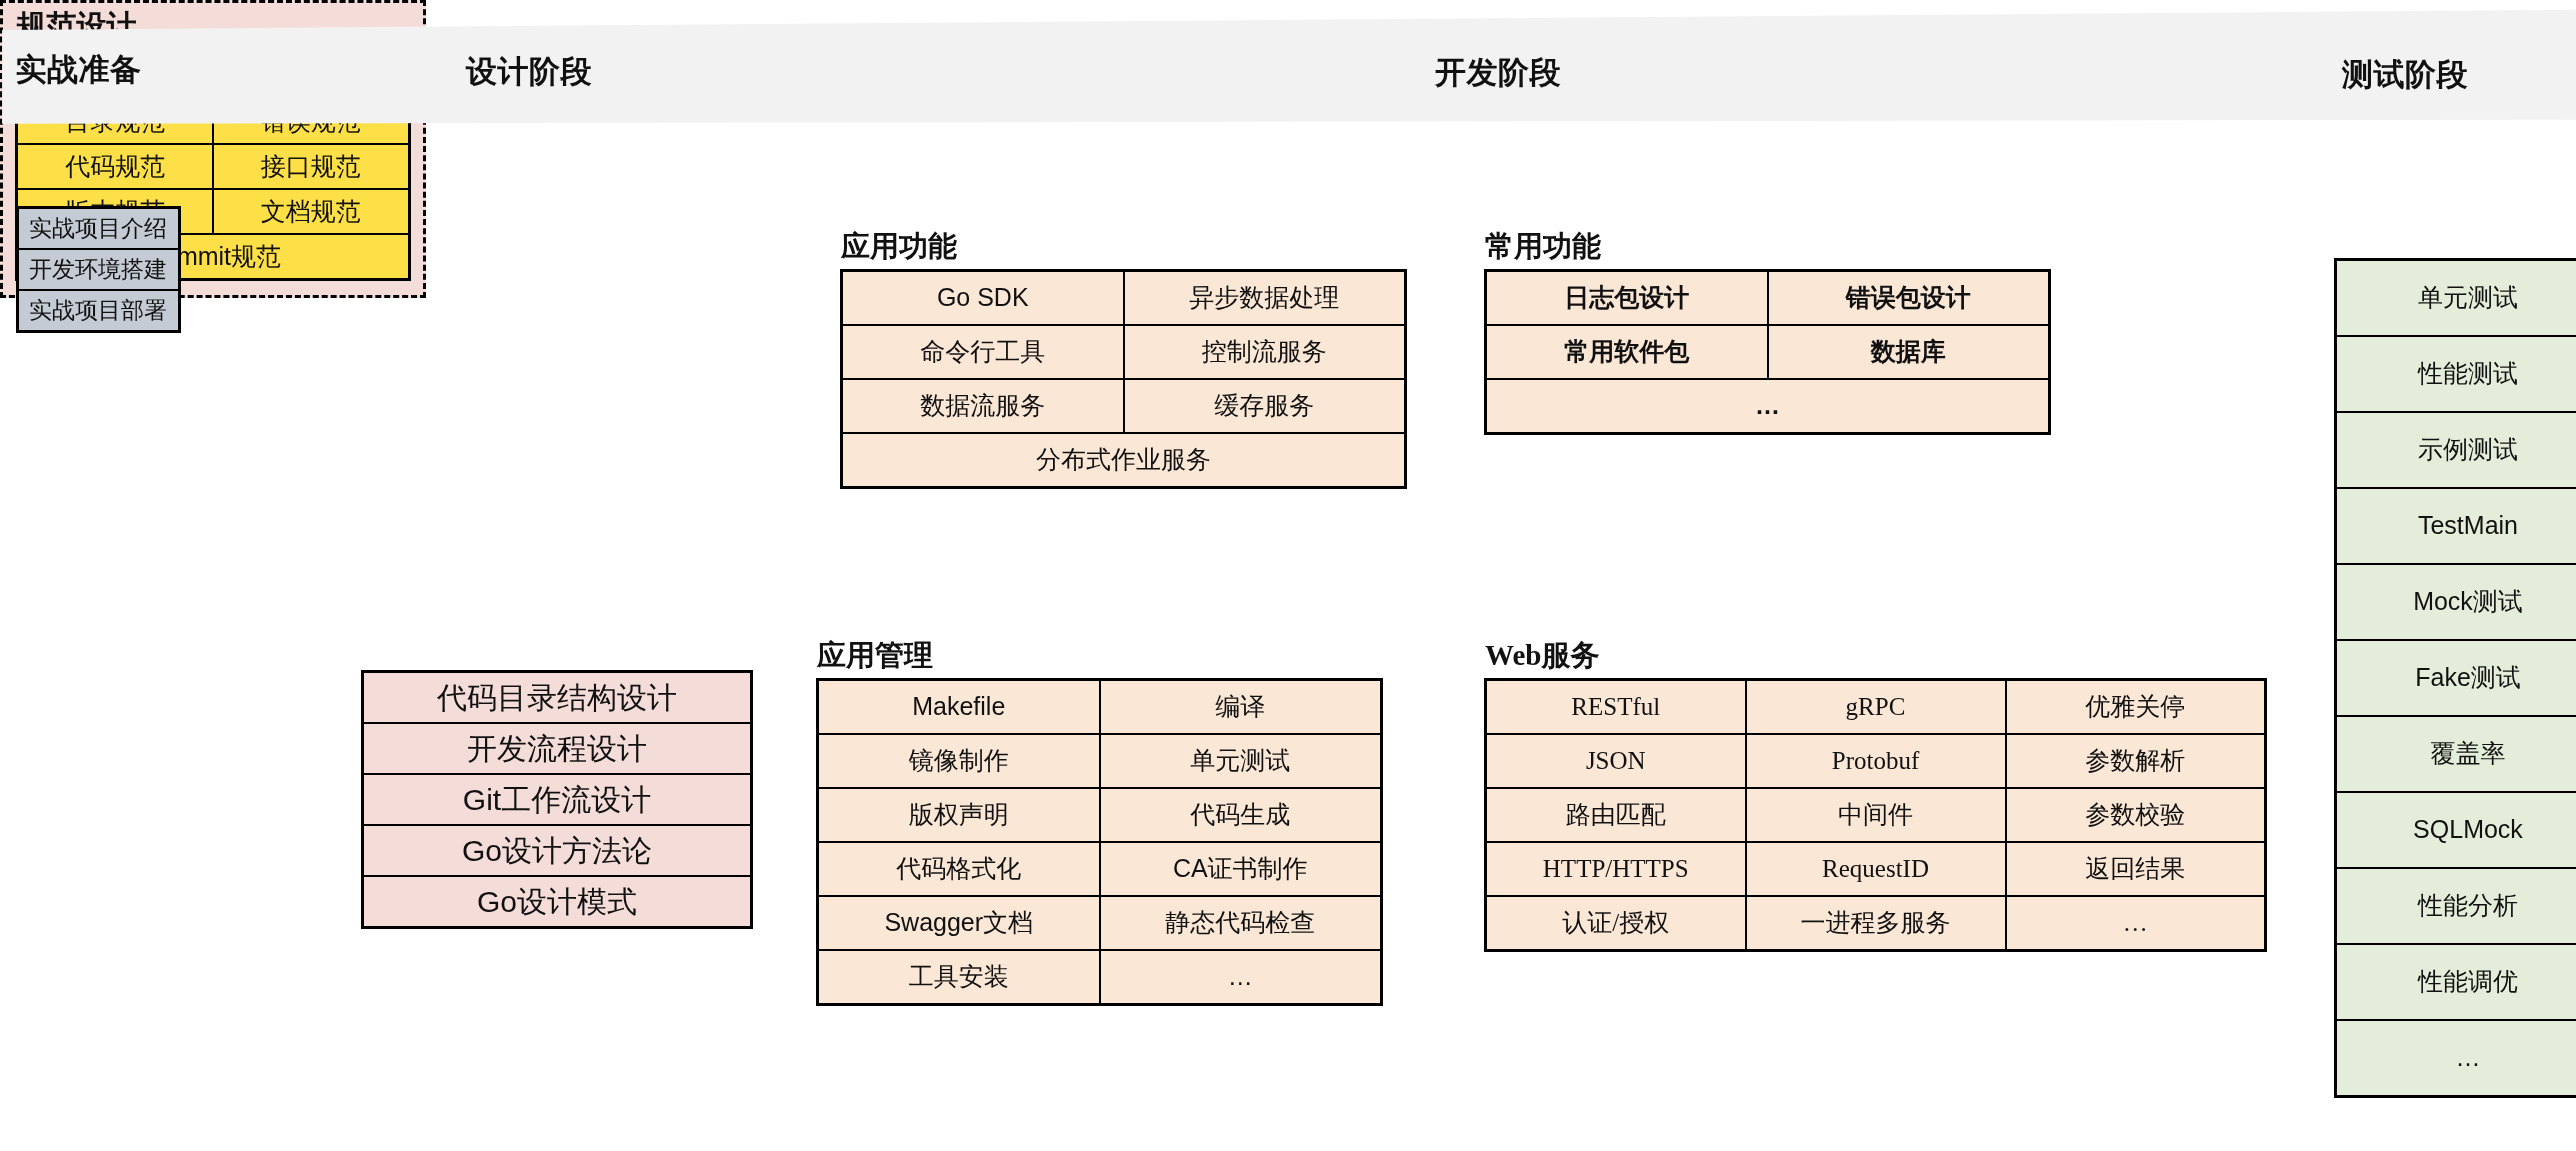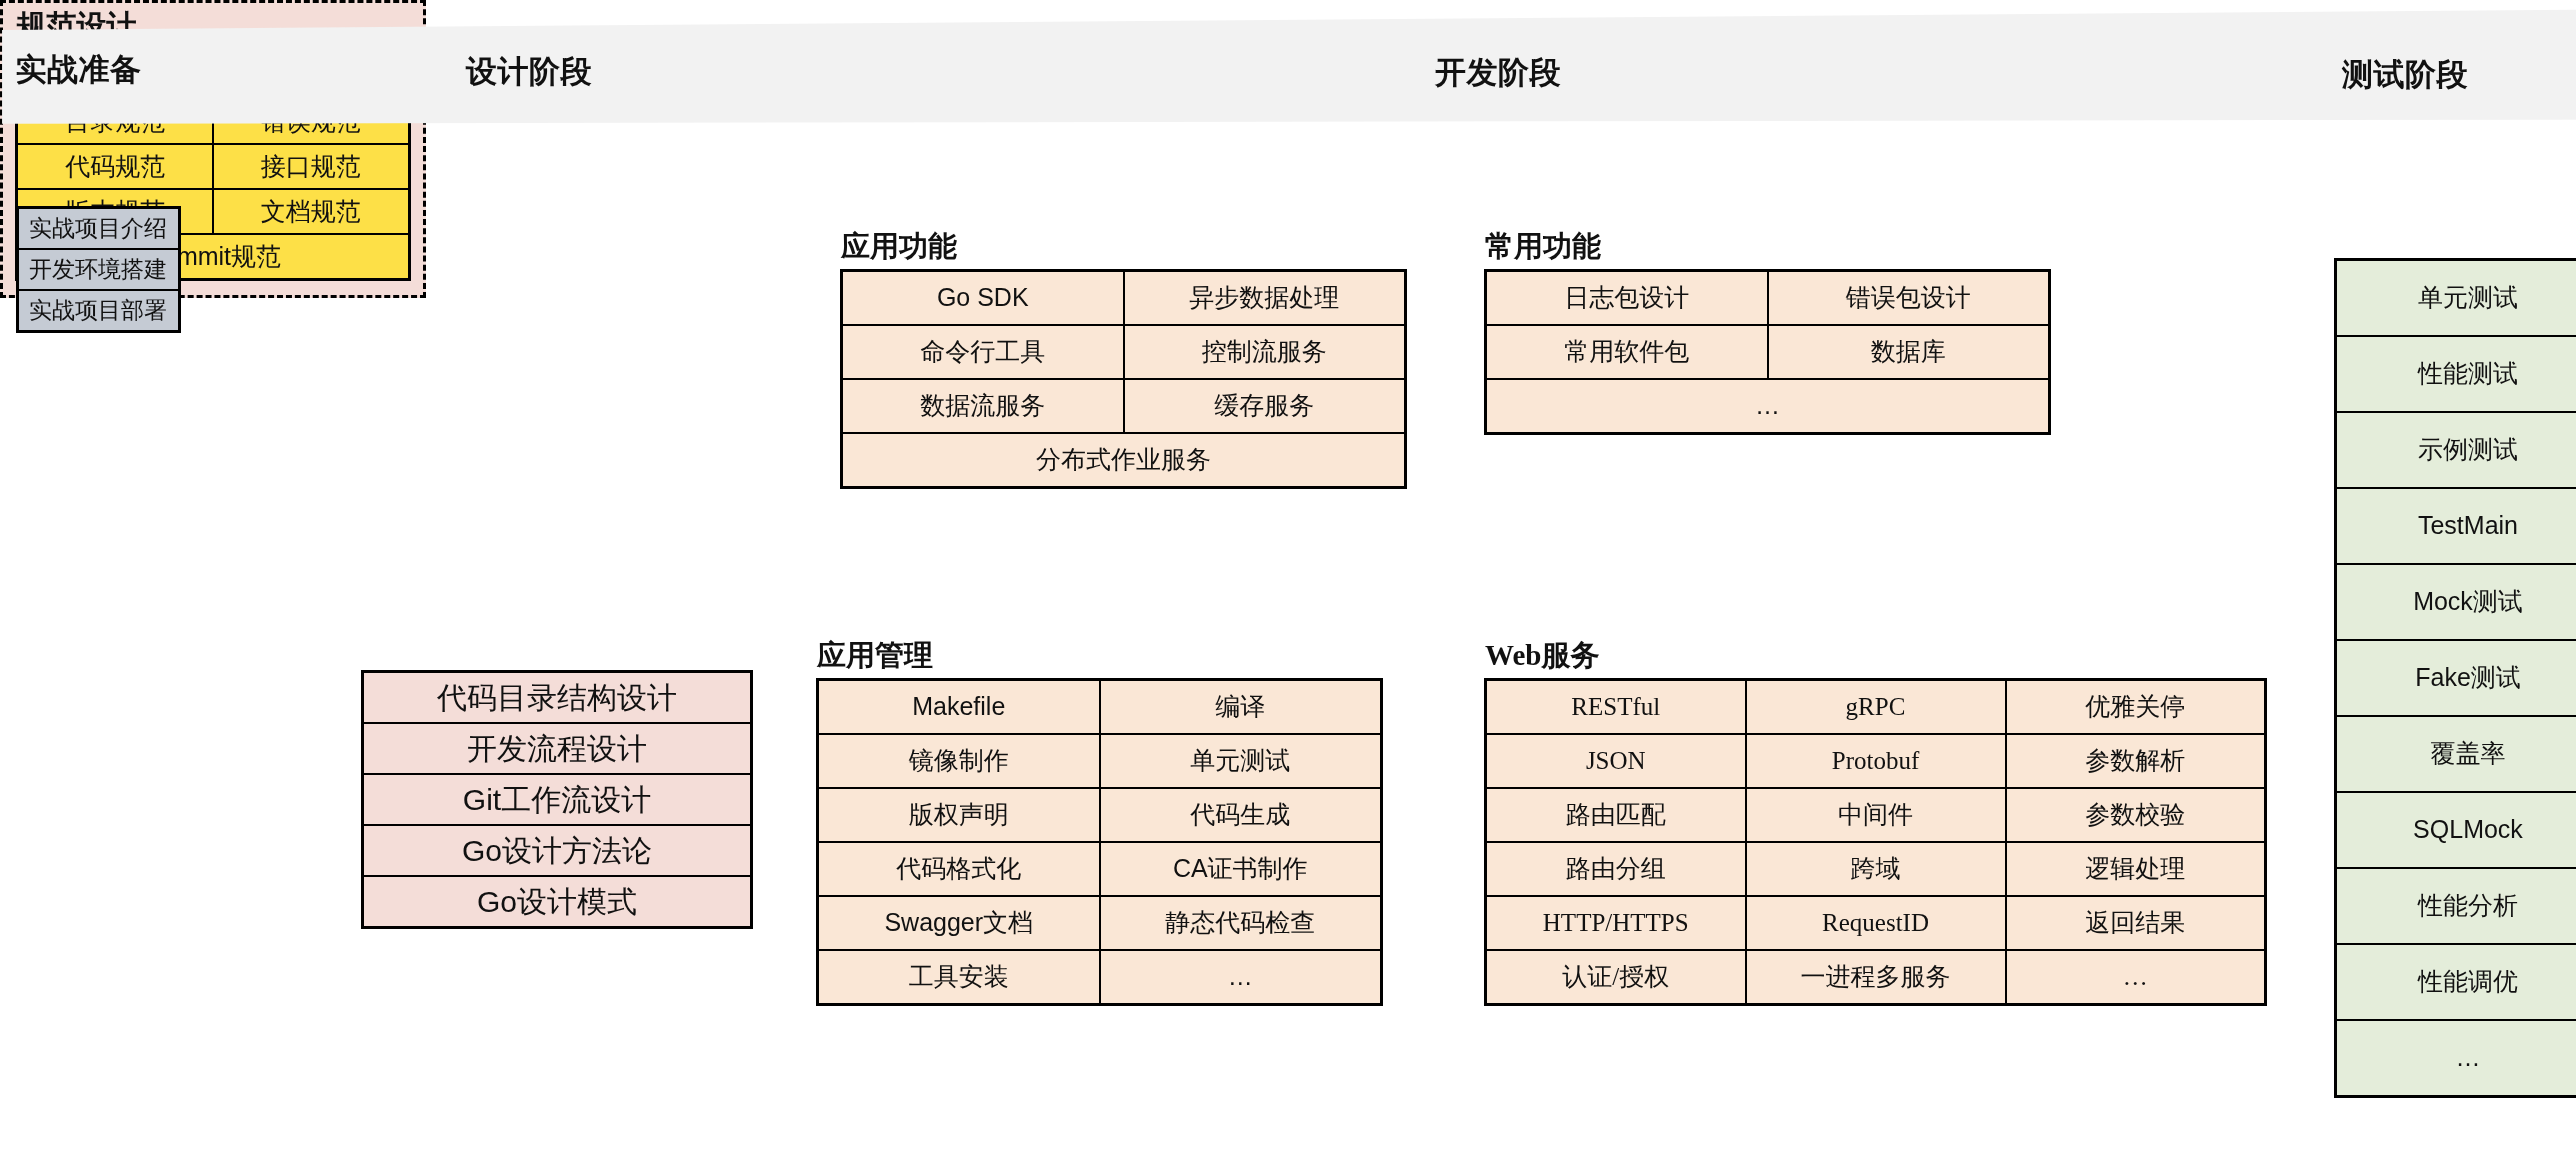--- a/index.html
+++ b/index.html
@@ -70,21 +70,21 @@
   #design-block{left:361px;top:670px;width:392px;}
   #design-block td{height:49px;font-size:30px;}
 
   #appfunc-block{left:840px;top:232px;width:567px;}
   #appfunc-block td{height:52px;}
 
   #appmgmt-block{left:816px;top:641px;width:567px;}
   #appmgmt-block td{height:52px;}
 
   #common-block{left:1484px;top:232px;width:567px;}
-  #common-block td{height:52px;}
+  #common-block td{height:52px;font-weight:bold;}
 
   #web-block{left:1484px;top:641px;width:783px;font-family:Liberation Serif, serif;}
   #web-block td{height:52px;}
 
   #test-block{left:2334px;top:258px;width:268px;}
   #test-block td{height:74px;}
 </style>
 </head>
 <body>
 
@@ -252,25 +252,20 @@
           <td>JSON</td>
           <td>Protobuf</td>
           <td>参数解析</td>
         </tr>
         <tr>
           <td>路由匹配</td>
           <td>中间件</td>
           <td>参数校验</td>
         </tr>
         <tr>
-          <td>路由分组</td>
-          <td>跨域</td>
-          <td>逻辑处理</td>
-        </tr>
-        <tr>
           <td>HTTP/HTTPS</td>
           <td>RequestID</td>
           <td>返回结果</td>
         </tr>
         <tr>
           <td>认证/授权</td>
           <td>一进程多服务</td>
           <td>…</td>
         </tr>
       </tbody>

